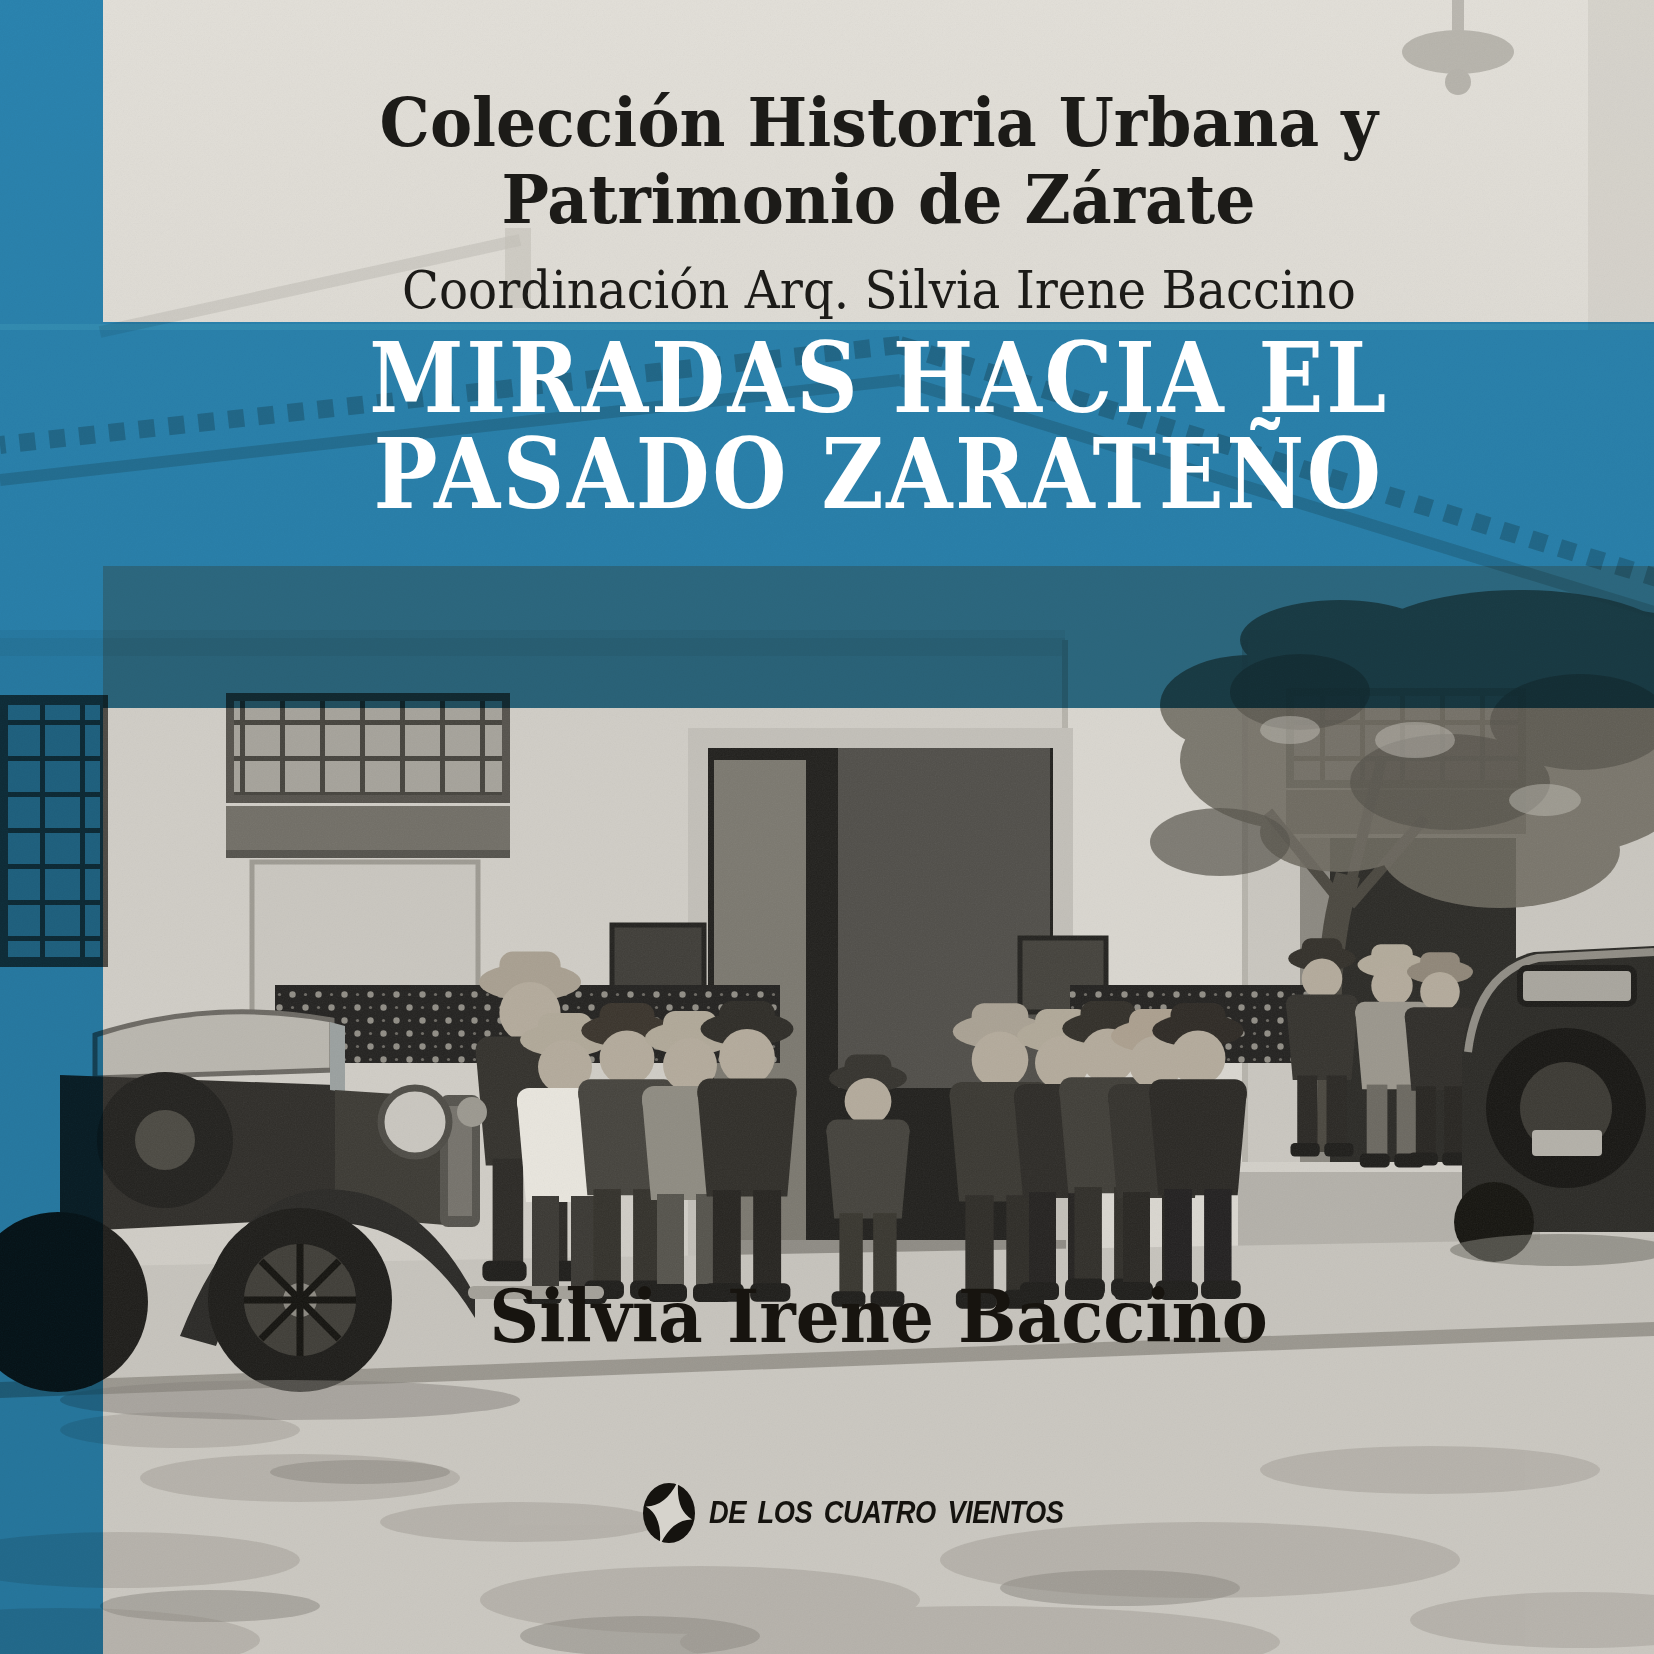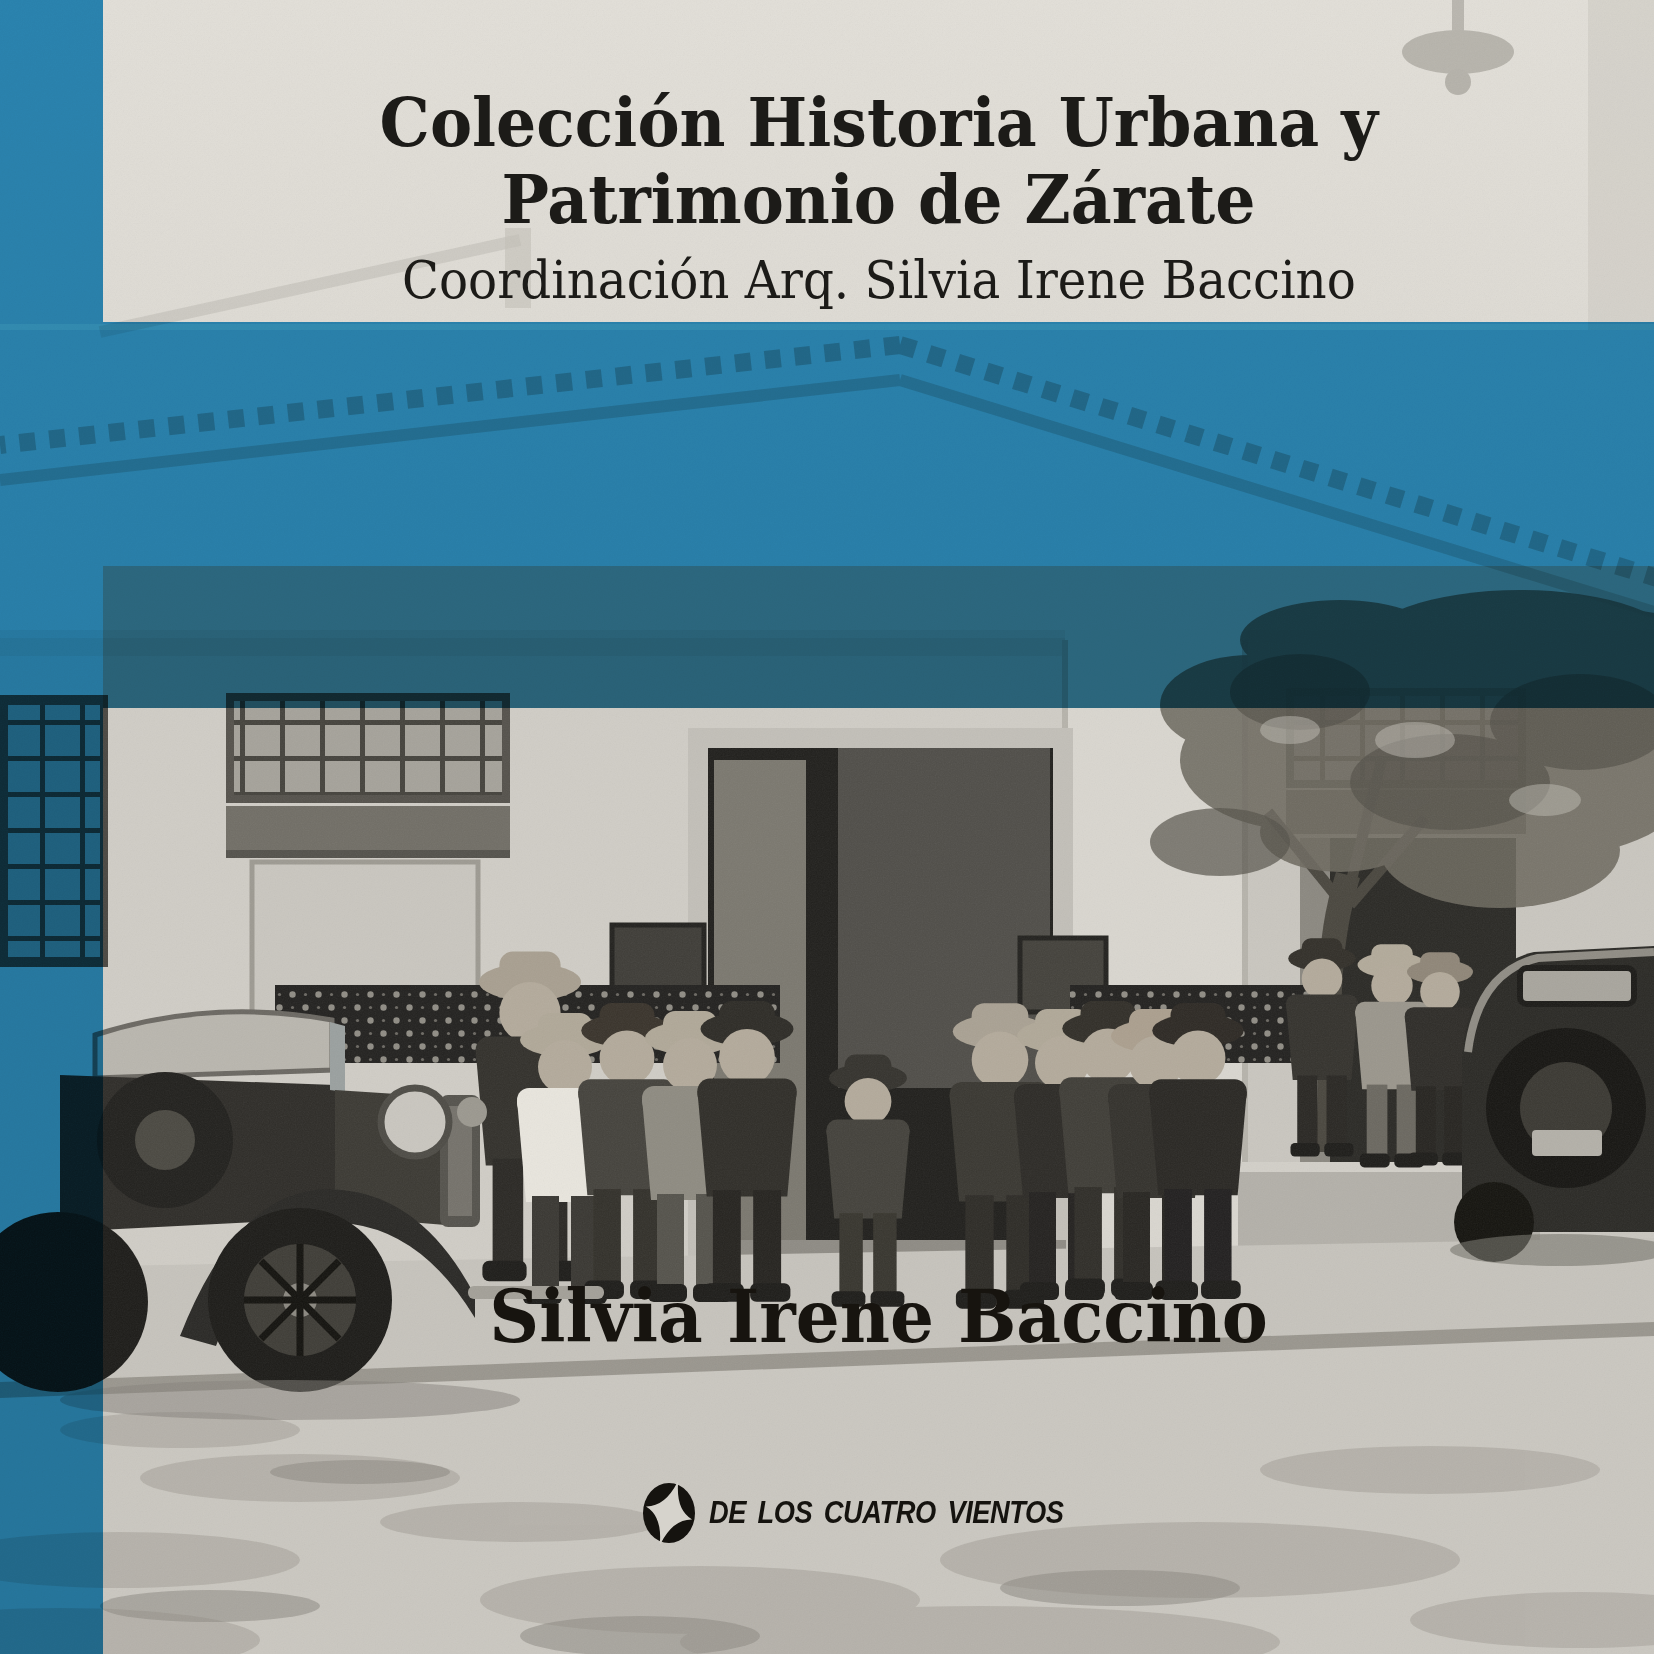--- a/index.html
+++ b/index.html
@@ -21,21 +21,21 @@
   .ovl-subtitle{
     left:103px;top:566px;right:0;height:142px;
     background:var(--subtitle_band);
   }
   
   .txt{position:absolute;left:103px;right:0;text-align:center;}
   .line{display:inline-block;white-space:nowrap;}
   .collection{top:84px;color:var(--heading_text);}
   .collection .big{font-size:68px;font-weight:bold;line-height:1.13;}
   .collection .big .line{transform:scaleX(0.93);}
-  .coordination{display:block;font-size:52px;font-weight:normal;line-height:1.25;margin-top:10px;}
+  .coordination{display:block;font-size:52px;font-weight:normal;line-height:1.25;margin-top:20px;}
   .coordination .line{transform:scaleX(0.93);}
   .maintitle{top:330px;color:var(--title_text);font-weight:bold;font-size:98px;line-height:0.98;letter-spacing:3px;}
   .maintitle .line{transform:scaleX(0.87);}
   .subtitle{top:574px;color:var(--subtitle_text);font-size:39px;line-height:1.34;letter-spacing:1px;}
   .subtitle .line{transform:scaleX(0.96);}
   .author{top:1274px;color:var(--author_text);font-weight:bold;font-size:72px;}
   .author .line{transform:scaleX(0.96);}
   .publisher{
     top:1480px;display:flex;position:absolute;left:99px;right:0;
     justify-content:center;align-items:center;gap:13px;height:66px;text-align:center;
@@ -253,20 +253,24 @@
   <div class="txt collection">
     <div class="big">
       <span class="line">Colección Historia Urbana y</span><br>
       <span class="line">Patrimonio de Zárate</span>
     </div>
     <span class="coordination">
       <span class="line">Coordinación Arq. Silvia Irene Baccino</span>
     </span>
   </div>
 
+  <div class="txt maintitle">
+    <span class="line">MIRADAS HACIA EL</span><br>
+    <span class="line">PASADO ZARATEÑO</span>
+  </div>
 
 
   <div class="txt author">
     <span class="line">Silvia Irene Baccino</span>
   </div>
 
   <div class="publisher">
     <svg class="mark" viewBox="0 0 54 62" xmlns="http://www.w3.org/2000/svg">
       <ellipse cx="27" cy="31" rx="26" ry="30" fill="#15130f"></ellipse>
       <g transform="translate(27,31) rotate(16)">

